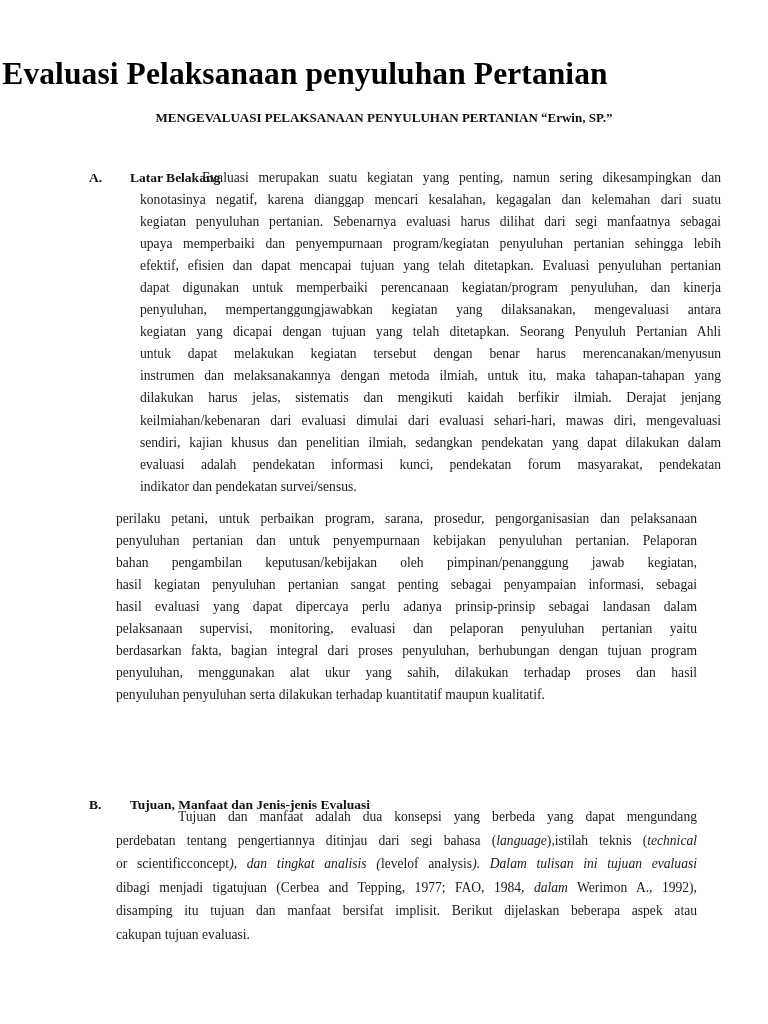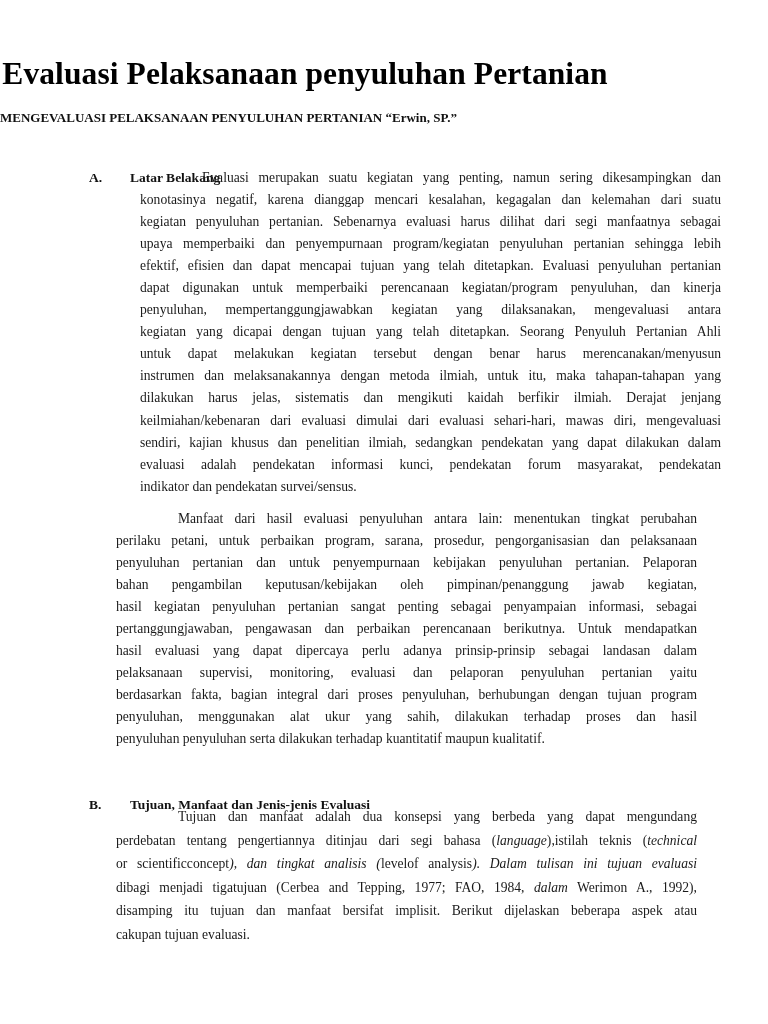--- a/index.html
+++ b/index.html
@@ -1,21 +1,21 @@
 <!DOCTYPE html>
 <html><head>
 <meta charset="utf-8">
 <style>
   html, body { margin: 0; padding: 0; background: #ffffff; }
   body { width: 768px; height: 1024px; overflow: hidden; position: relative;
          font-family: "Liberation Serif", "DejaVu Serif", serif; color: #111; }
   .page { position: absolute; left: 0; top: 0; width: 768px; height: 1024px; background: #fff; }
   .title { position: absolute; left: 0; width: 610px; top: 56px; text-align: center;
            font-size: 31.5px; font-weight: bold; letter-spacing: 0.1px; color: #000; }
-  .subtitle { position: absolute; left: 0; width: 768px; top: 110px; 
+  .subtitle { position: absolute; left: 0; width: 768px; top: 110px; text-align: center;
               font-size: 13px; font-weight: bold; color: #111; }
   .heading { position: absolute; left: 89px; font-size: 13.5px; font-weight: bold; color: #111; margin-top: 24px; }
   .heading .num { display: inline-block; width: 41px; }
   .para { position: absolute; left: 116px; width: 581px; font-size: 13.6px; line-height: 22.05px;
           text-align: justify; color: #1a1a1a; }
   .para .line { display: block; text-align: justify; text-align-last: justify; white-space: nowrap; }
   .para .line.last { text-align-last: left; }
   .para .line.first { padding-left: 62px; }
   em { }
 </style>
@@ -42,26 +42,24 @@
       <span class="line">kegiatan yang dicapai dengan tujuan yang telah ditetapkan. Seorang Penyuluh Pertanian Ahli</span>
       <span class="line">untuk dapat melakukan kegiatan tersebut dengan benar harus merencanakan/menyusun</span>
       <span class="line">instrumen dan melaksanakannya dengan metoda ilmiah, untuk itu, maka tahapan-tahapan yang</span>
       <span class="line">dilakukan harus jelas, sistematis dan mengikuti kaidah berfikir ilmiah. Derajat jenjang</span>
       <span class="line">keilmiahan/kebenaran dari evaluasi dimulai dari evaluasi sehari-hari, mawas diri, mengevaluasi</span>
       <span class="line">sendiri, kajian khusus dan penelitian ilmiah, sedangkan pendekatan yang dapat dilakukan dalam</span>
       <span class="line">evaluasi adalah pendekatan informasi kunci, pendekatan forum masyarakat, pendekatan</span>
       <span class="line last">indikator dan pendekatan survei/sensus.</span>
     </div>
   <div class="para" style="top:508px;">
-      <span class="line first">Manfaat dari hasil evaluasi penyuluhan antara lain: menentukan tingkat perubahan</span>
       <span class="line">perilaku petani, untuk perbaikan program, sarana, prosedur, pengorganisasian dan pelaksanaan</span>
       <span class="line">penyuluhan pertanian dan untuk penyempurnaan kebijakan penyuluhan pertanian. Pelaporan</span>
       <span class="line">bahan pengambilan keputusan/kebijakan oleh pimpinan/penanggung jawab kegiatan,</span>
       <span class="line">hasil kegiatan penyuluhan pertanian sangat penting sebagai penyampaian informasi, sebagai</span>
-      <span class="line">pertanggungjawaban, pengawasan dan perbaikan perencanaan berikutnya. Untuk mendapatkan</span>
       <span class="line">hasil evaluasi yang dapat dipercaya perlu adanya prinsip-prinsip sebagai landasan dalam</span>
       <span class="line">pelaksanaan supervisi, monitoring, evaluasi dan pelaporan penyuluhan pertanian yaitu</span>
       <span class="line">berdasarkan fakta, bagian integral dari proses penyuluhan, berhubungan dengan tujuan program</span>
       <span class="line">penyuluhan, menggunakan alat ukur yang sahih, dilakukan terhadap proses dan hasil</span>
       <span class="line last">penyuluhan penyuluhan serta dilakukan terhadap kuantitatif maupun kualitatif.</span>
     </div>
 
   <div class="heading" style="top:773px;">
     <span class="num">B.</span><span>Tujuan, Manfaat dan Jenis-jenis Evaluasi</span>
   </div>

